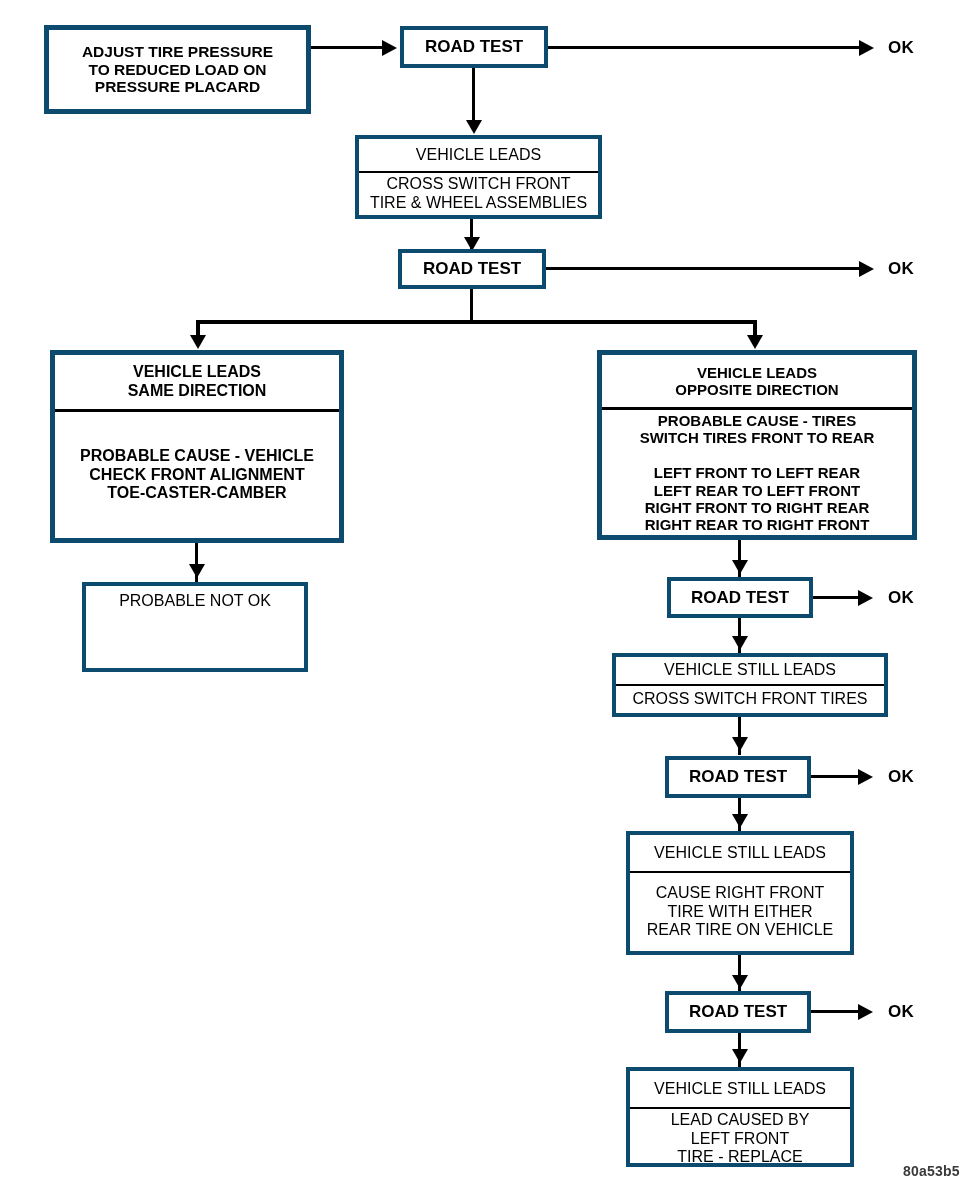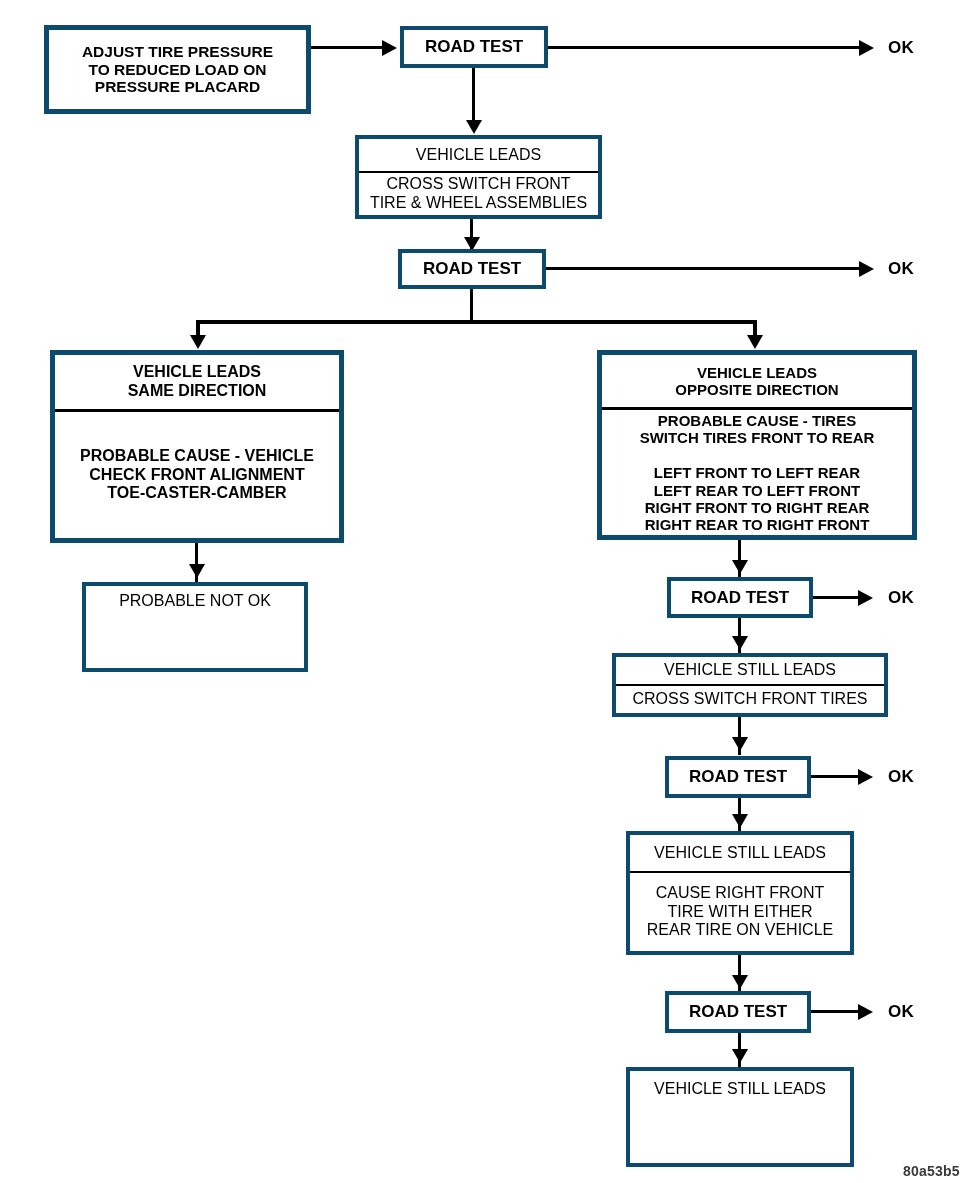--- a/index.html
+++ b/index.html
@@ -215,17 +215,20 @@
 
   <div class="hline" style="left:811px; top:1010px; width:48px;"></div>
   <div class="arrow-r" style="left:858px; top:1004px;"></div>
   <div class="ok-label" style="left:888px; top:1002px;">OK</div>
 
   <div class="vline" style="left:738px; top:1033px; height:34px;"></div>
   <div class="arrow-d" style="left:732px; top:1049px;"></div>
 
   <div class="box" style="left:626px; top:1067px; width:228px; height:100px;">
     <div class="cell reg f16" style="flex:0 0 36px;">VEHICLE STILL LEADS</div>
+    <div class="cell reg f16">LEAD CAUSED BY
+LEFT FRONT
+TIRE - REPLACE</div>
   </div>
 
   <div class="fig-id" style="left:903px; top:1163px;">80a53b5b</div>
 
 </div>
 
 </body></html>

